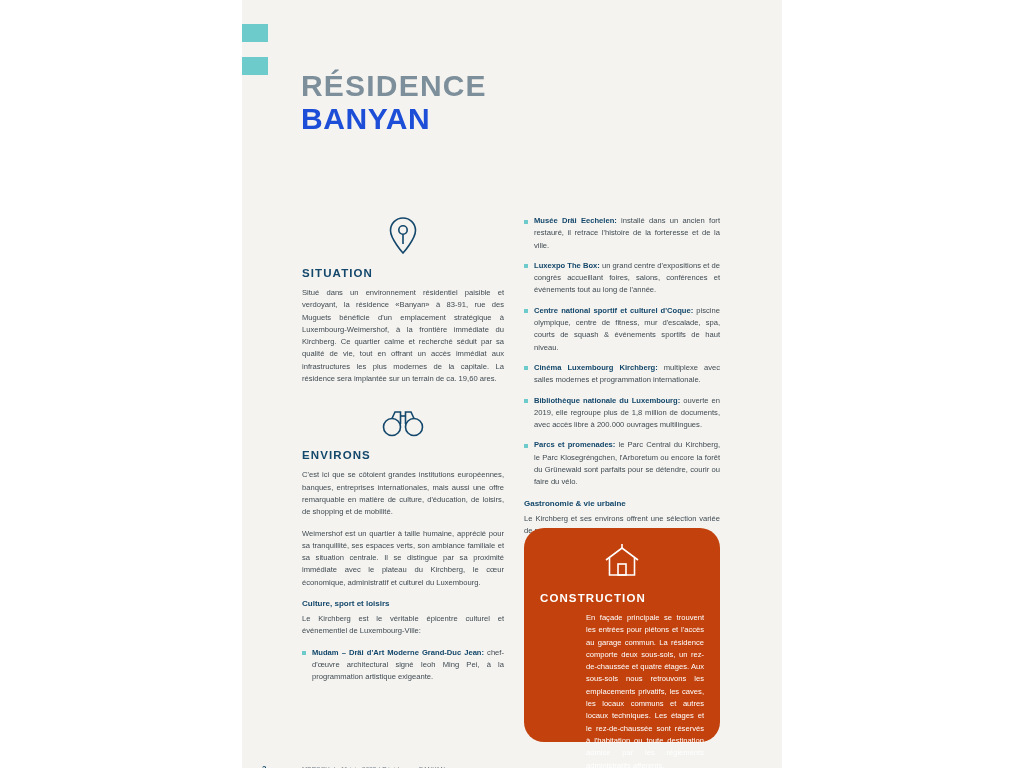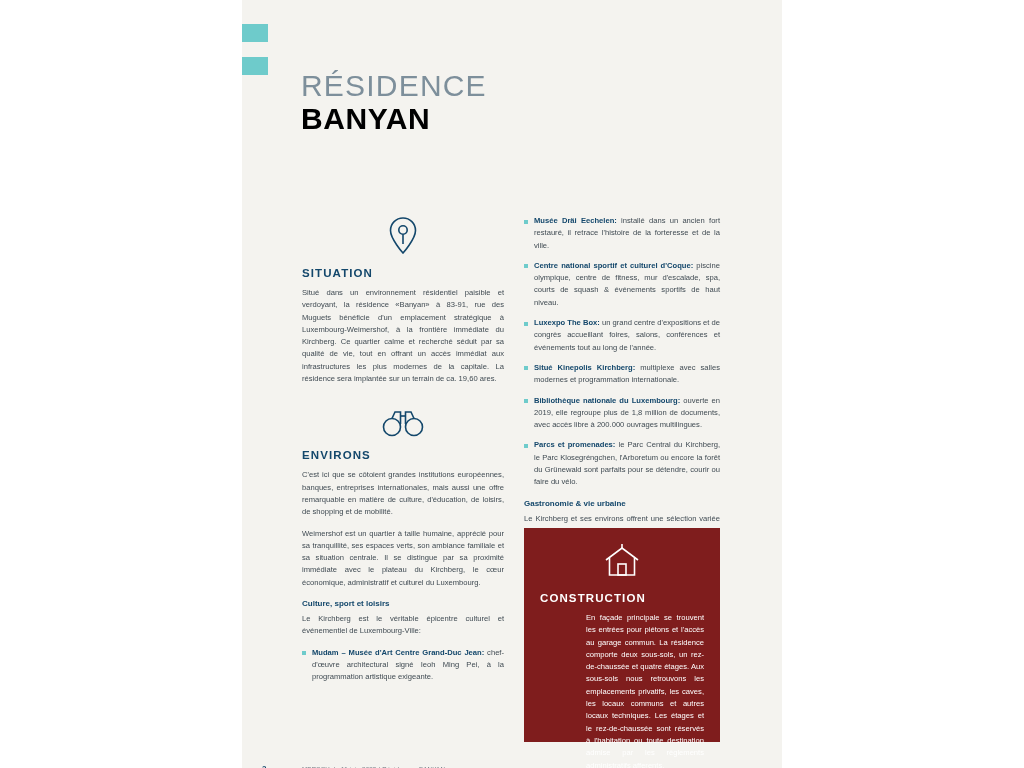--- a/index.html
+++ b/index.html
@@ -45,27 +45,27 @@
   
   .title-wrap {
     position: absolute;
     left: 301px;
     top: 70px;
   }
   .title-line1 {
     font-size: 30px;
     letter-spacing: 1.2px;
     color: #7d8f9b;
-    font-weight: 400;
+    font-weight: 700;
     line-height: 1.05;
   }
   .title-line2 {
     font-size: 30px;
     letter-spacing: 0.6px;
-    color: #000000;
+    color: #1d4ed8;
     font-weight: 700;
     line-height: 1.1;
   }
 
   
   .col-left {
     position: absolute;
     left: 302px;
     top: 215px;
     width: 202px;
@@ -132,23 +132,24 @@
     margin-top: 8px;
   }
 
   
   .panel {
     position: absolute;
     left: 524px;
     top: 528px;
     width: 196px;
     height: 214px;
-    background: #7f1d1d;
+    background: #c2410c;
     box-sizing: border-box;
     padding: 14px 16px 14px 16px;
+    border-radius: 20px;
   }
   .panel .icon-block { margin-bottom: 2px; }
   .panel .section-head {
     color: #ffffff;
     margin: 6px 0 8px 0;
   }
   .panel p.body {
     color: #ffffff;
     font-size: 7.6px;
     line-height: 1.62;
@@ -210,38 +211,38 @@
     </div>
     <div class="section-head">ENVIRONS</div>
     <p class="body">C'est ici que se côtoient grandes institutions européennes, banques, entreprises internationales, mais aussi une offre remarquable en matière de culture, d'éducation, de loisirs, de shopping et de mobilité.</p>
     <p class="body">Weimershof est un quartier à taille humaine, apprécié pour sa tranquillité, ses espaces verts, son ambiance familiale et sa situation centrale. Il se distingue par sa proximité immédiate avec le plateau du Kirchberg, le cœur économique, administratif et culturel du Luxembourg.</p>
 
     <div class="subhead">Culture, sport et loisirs</div>
     <p class="body">Le Kirchberg est le véritable épicentre culturel et événementiel de Luxembourg-Ville:</p>
 
     <ul class="bullets">
       <li>
-        <b>Mudam – Musée d'Art Centre Grand-Duc Jean:</b><span> chef-d'œuvre architectural signé Ieoh Ming Pei, à la programmation artistique exigeante.</span>
+        <b>Mudam – Dräi d'Art Moderne Grand-Duc Jean:</b><span> chef-d'œuvre architectural signé Ieoh Ming Pei, à la programmation artistique exigeante.</span>
       </li>
     </ul>
   </div>
 
   <div class="col-right" style="left:282px;">
     <ul class="bullets">
       <li>
         <b>Musée Dräi Eechelen:</b><span> installé dans un ancien fort restauré, il retrace l'histoire de la forteresse et de la ville.</span>
       </li>
       <li>
+        <b>Luxexpo The Box:</b><span> un grand centre d'expositions et de congrès accueillant foires, salons, conférences et événements tout au long de l'année.</span>
+      </li>
+      <li>
         <b>Centre national sportif et culturel d'Coque:</b><span> piscine olympique, centre de fitness, mur d'escalade, spa, courts de squash &amp; événements sportifs de haut niveau.</span>
       </li>
       <li>
-        <b>Luxexpo The Box:</b><span> un grand centre d'expositions et de congrès accueillant foires, salons, conférences et événements tout au long de l'année.</span>
-      </li>
-      <li>
-        <b>Situé Kinepolis Kirchberg:</b><span> multiplexe avec salles modernes et programmation internationale.</span>
+        <b>Cinéma Luxembourg Kirchberg:</b><span> multiplexe avec salles modernes et programmation internationale.</span>
       </li>
       <li>
         <b>Bibliothèque nationale du Luxembourg:</b><span> ouverte en 2019, elle regroupe plus de 1,8 million de documents, avec accès libre à 200.000 ouvrages multilingues.</span>
       </li>
       <li>
         <b>Parcs et promenades:</b><span> le Parc Central du Kirchberg, le Parc Klosegréngchen, l'Arboretum ou encore la forêt du Grünewald sont parfaits pour se détendre, courir ou faire du vélo.</span>
       </li>
     </ul>
 
     <div class="subhead">Gastronomie &amp; vie urbaine</div>

